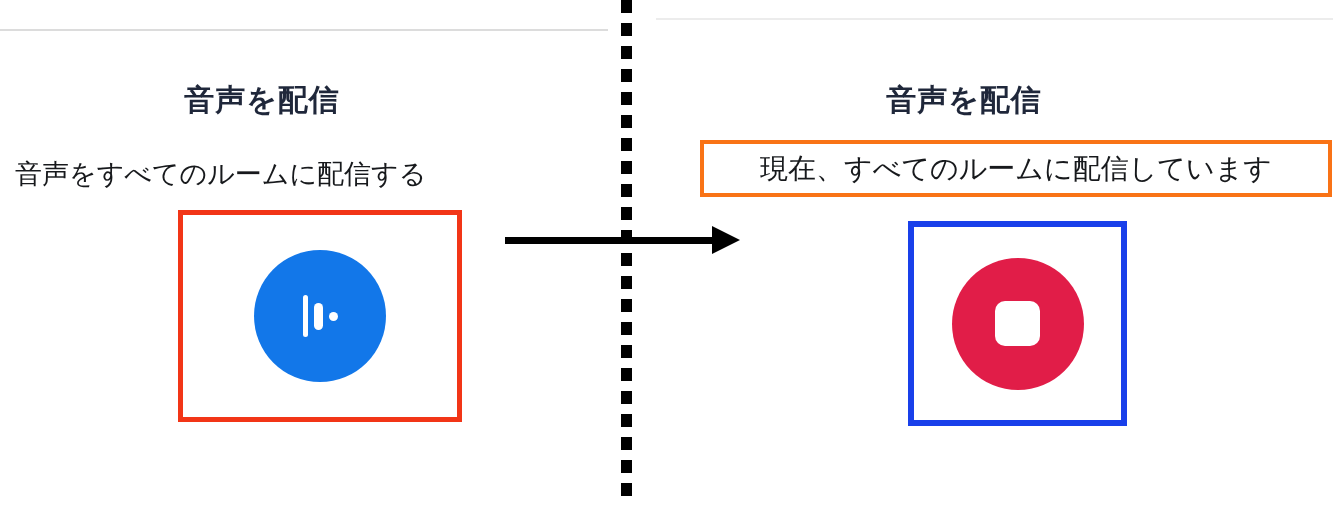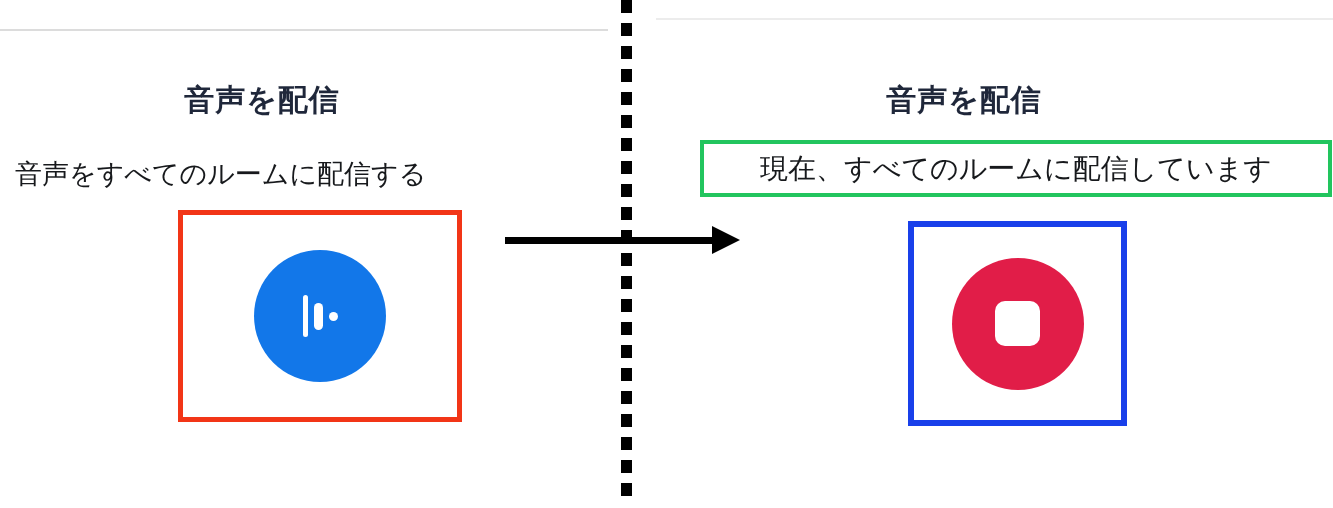--- a/index.html
+++ b/index.html
@@ -48,21 +48,21 @@
     left: 178px; top: 210px;
     width: 284px; height: 212px;
     border: 5px solid #f23517;
     display: flex; align-items: center; justify-content: center;
     background: #ffffff;
   }
   .status-box {
     position: absolute;
     left: 700px; top: 140px;
     width: 632px; height: 57px;
-    border: 4px solid #22c55e;
+    border: 4px solid #f97316;
     display: flex; align-items: center; justify-content: center;
     font-size: 28px;
     color: #17191c;
     white-space: nowrap;
     background: #ffffff;
   }
 
   
   .hl-blue-box {
     position: absolute;

